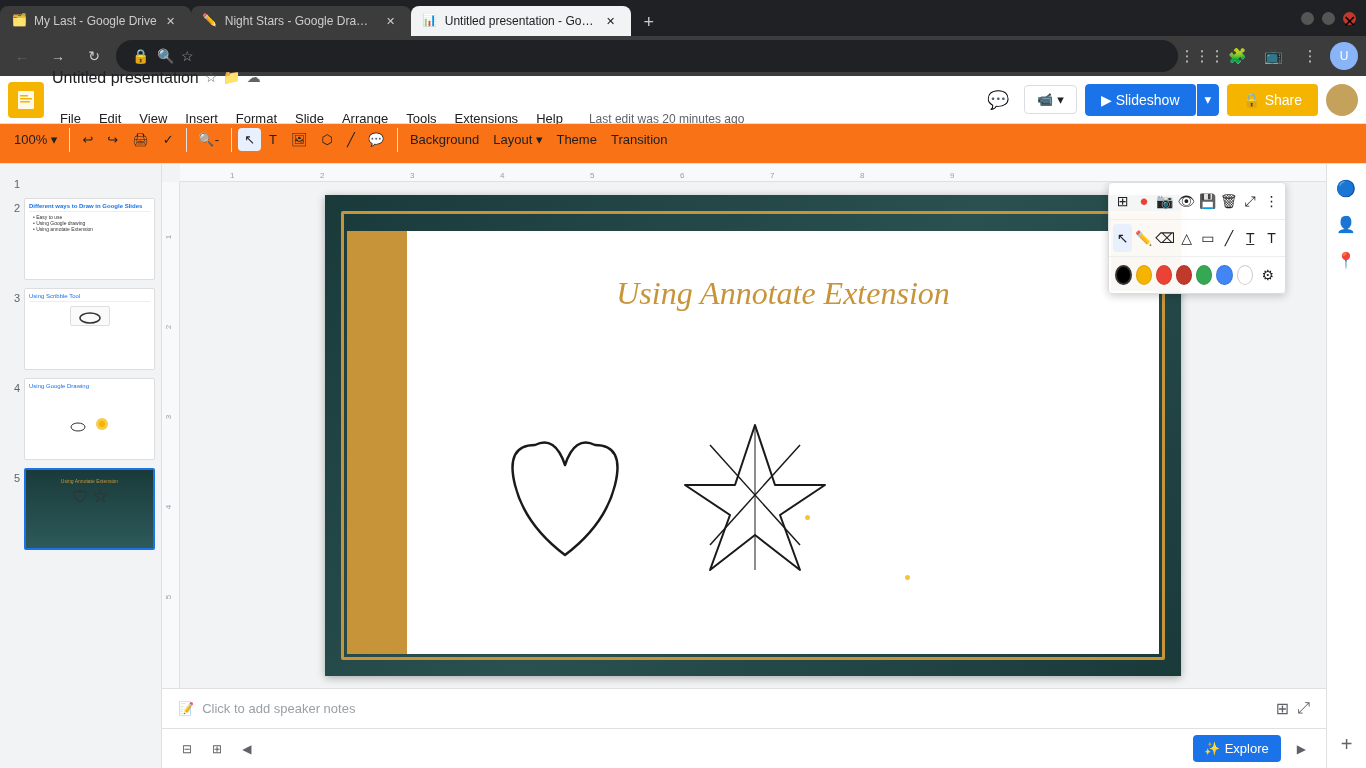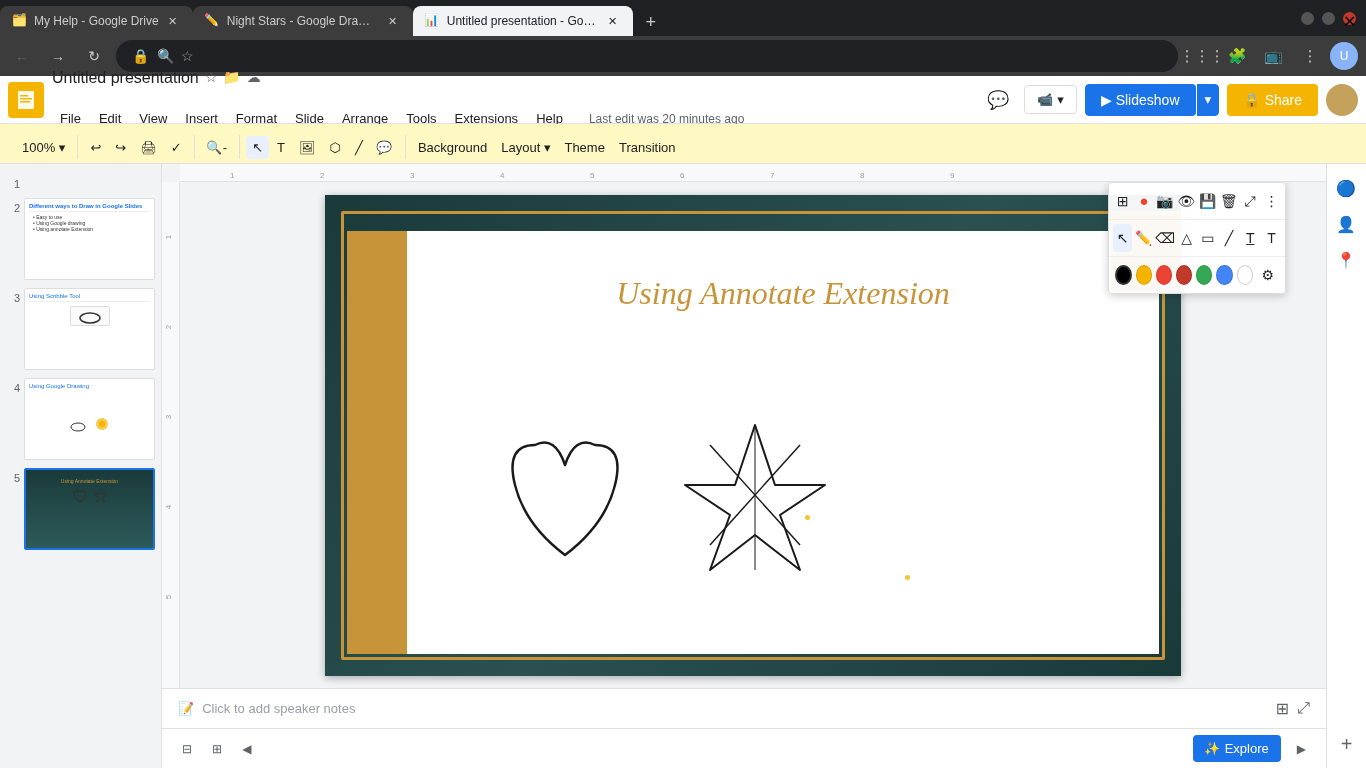--- a/index.html
+++ b/index.html
@@ -276,23 +276,23 @@
     }
     .save-indicator {
       margin-left: 16px;
       font-size: 12px;
       color: #5f6368;
     }
 
     
     .toolbar {
       display: flex;
-      align-items: flex-end;
-      padding: 4px 16px;
-      background: #fef9c3;
+      align-items: flex-start;
+      padding: 4px 8px;
+      background: #f97316;
       border-bottom: 1px solid #e0e0e0;
       gap: 2px;
       height: 40px;
     }
     .toolbar-btn {
       padding: 4px 6px;
       border-radius: 4px;
       cursor: pointer;
       font-size: 13px;
       color: #202124;
@@ -581,21 +581,21 @@
 </head>
 <body>
 
 <div>
 
   <div class="tab-bar-row">
     <div class="tabs-container">
 
       <div class="tab">
         <span class="tab-favicon">🗂️</span>
-        <span class="tab-label">My Help - Google Drive</span>
+        <span class="tab-label">My Last - Google Drive</span>
         <span class="tab-close">✕</span>
       </div>
 
       <div class="tab" style="background:#3c3c3c; color:#ccc;">
         <span class="tab-favicon">✏️</span>
         <span class="tab-label">Night Stars - Google Drawings</span>
         <span class="tab-close" style="color:#ccc;">✕</span>
       </div>
 
       <div class="tab active">

